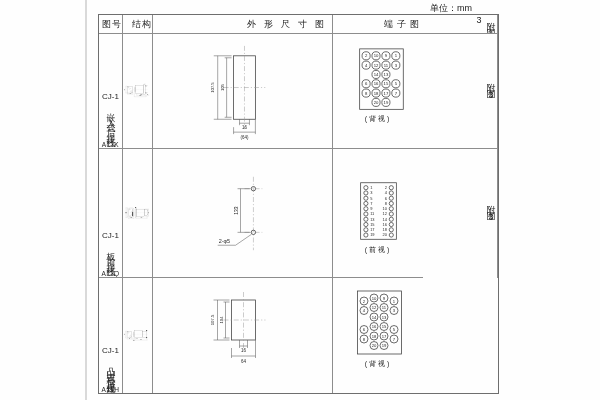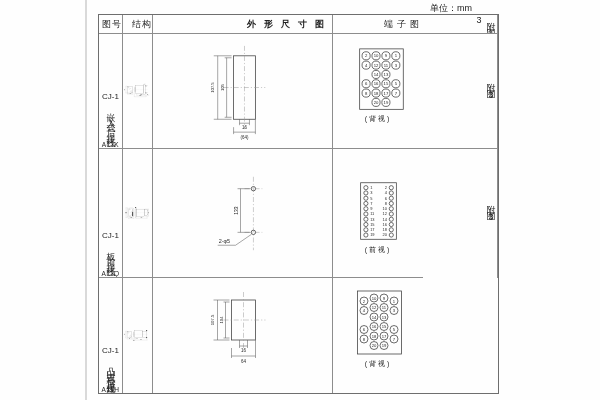--- a/index.html
+++ b/index.html
@@ -11,21 +11,21 @@
               display:grid;grid-template-columns:24px 30px 180px 90px 75px;
               grid-template-rows:19px 115px 129px 115px;border:1px solid #6e6e6e;box-sizing:content-box;}
   .cell{position:relative;border-right:1px solid #8d8d8d;border-bottom:1px solid #8d8d8d;
         display:flex;align-items:center;justify-content:flex-end;overflow:hidden;box-sizing:border-box;}
   .cell.last-col{border-right:none;}
   .cell.last-row{border-bottom:none;}
   .hcell{font-size:9px;color:#222;}
   .ls1{letter-spacing:1px;}
   .ls2{letter-spacing:2px;margin-left:2px;}
   .ls4{letter-spacing:4px;margin-left:16px;}
-  .ls8{letter-spacing:8px;margin-left:16px;white-space:nowrap;font-weight:bold;}
+  .ls8{letter-spacing:8px;margin-left:16px;white-space:nowrap;}
   .vtext{writing-mode:vertical-rl;text-orientation:upright;font-size:9px;letter-spacing:5px;}
   .fig-v{letter-spacing:7px;}
   .structure-cell{flex-direction:column;gap:5px;}
   .model{font-size:8px;}
   .code{font-size:6.5px;letter-spacing:0.5px;}
   .diagram svg{position:absolute;left:0;top:0;width:100%;height:100%;}
   svg path,svg rect,svg circle,svg line{stroke:#474747;stroke-width:0.8;fill:none;}
   svg .cl{stroke:#9a9a9a;stroke-width:0.5;stroke-dasharray:5 2 1.2 2;}
   svg .dim{stroke:#5a5a5a;stroke-width:0.55;}
   svg text{stroke:none;fill:#2a2a2a;font-family:"Liberation Sans",sans-serif;}

